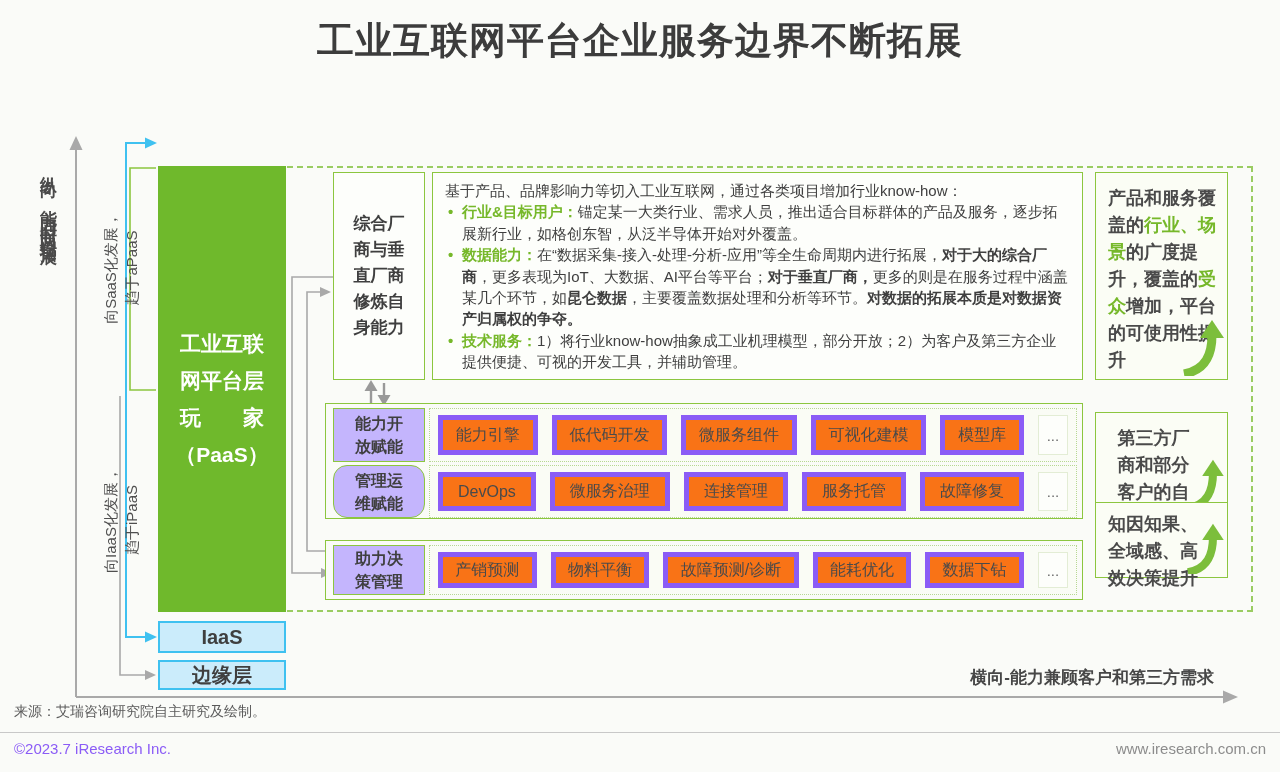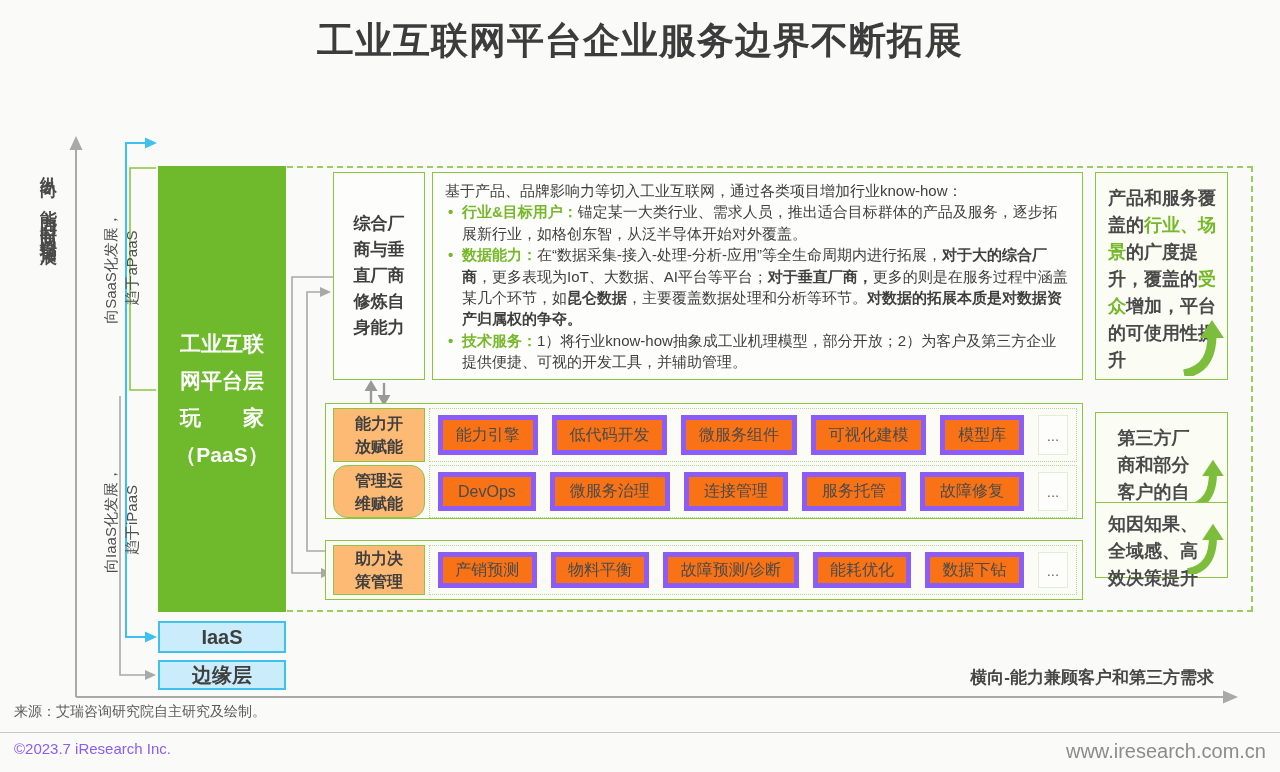--- a/index.html
+++ b/index.html
@@ -48,21 +48,21 @@
   .detail-box b { font-weight:bold; }
   .green-t { color:#76B82A; font-weight:bold; }
   .bullet { position:relative; padding-left:17px; }
   .bullet .dot { position:absolute; left:3px; top:0; color:#76B82A; font-weight:bold; }
 
   .rows-container { position:absolute; left:325px; top:403px; width:758px; height:116px;
                     border:1.5px solid #8CC63F; background:#FAFBF7; }
   .row3-container { position:absolute; left:325px; top:540px; width:758px; height:60px;
                     border:1.5px solid #8CC63F; background:#FAFBF7; }
   .cap-row { position:absolute; display:flex; }
-  .row-label { width:92px; background:#fdba74; border:1.5px solid #8CC63F;
+  .row-label { width:92px; background:#c4b5fd; border:1.5px solid #8CC63F;
                font-weight:bold; font-size:16px; color:#3F3F3F; line-height:23px;
                display:flex; align-items:center; justify-content:center; text-align:center;
                white-space:pre-line; flex:0 0 92px; }
   .items-wrap { margin-left:4px; flex:1 1 auto; border:1px dotted #B7D893; background:#FAFCF5;
                 display:flex; align-items:center; gap:14px; padding:6px 8px; }
   .item { flex:1 1 auto; background:#f97316; border:5px solid #8b5cf6; height:100%;
           display:flex; align-items:center; justify-content:center;
           font-size:16px; color:#4A4A4A; white-space:nowrap; padding:0 6px; }
   .item-more { flex:0 0 30px; background:#FDFEFB; border:1px solid #E3EDD5; height:100%;
                display:flex; align-items:center; justify-content:center;
@@ -76,21 +76,21 @@
   .outcome-3 { top:502px; height:76px; padding:8px 28px 0 12px; }
   .swoosh { position:absolute; }
   .swoosh-1 { right:3px; bottom:3px; }
   .swoosh-2 { right:3px; bottom:5px; }
   .swoosh-3 { right:3px; bottom:3px; }
 
   .h-axis-label { position:absolute; top:666px; right:66px; font-size:17px; font-weight:bold; color:#474747; }
   .source { position:absolute; left:14px; top:703px; font-size:14px; color:#5A5A5A; }
   .divider { position:absolute; left:0; top:732px; width:1280px; height:1px; background:#C8C8C8; }
   .foot-left { position:absolute; left:14px; top:740px; font-size:15px; color:#8b5cf6; }
-  .foot-right { position:absolute; right:14px; top:740px; font-size:20px; color:#8C8C8C; }
+  .foot-right { position:absolute; right:14px; top:740px; font-size:15px; color:#8C8C8C; }
 </style>
 </head>
 <body>
 
 <div class="canvas">
 
   <div class="title">工业互联网平台企业服务边界不断拓展</div>
 
   <svg class="overlay" viewBox="0 0 1280 772">
 

